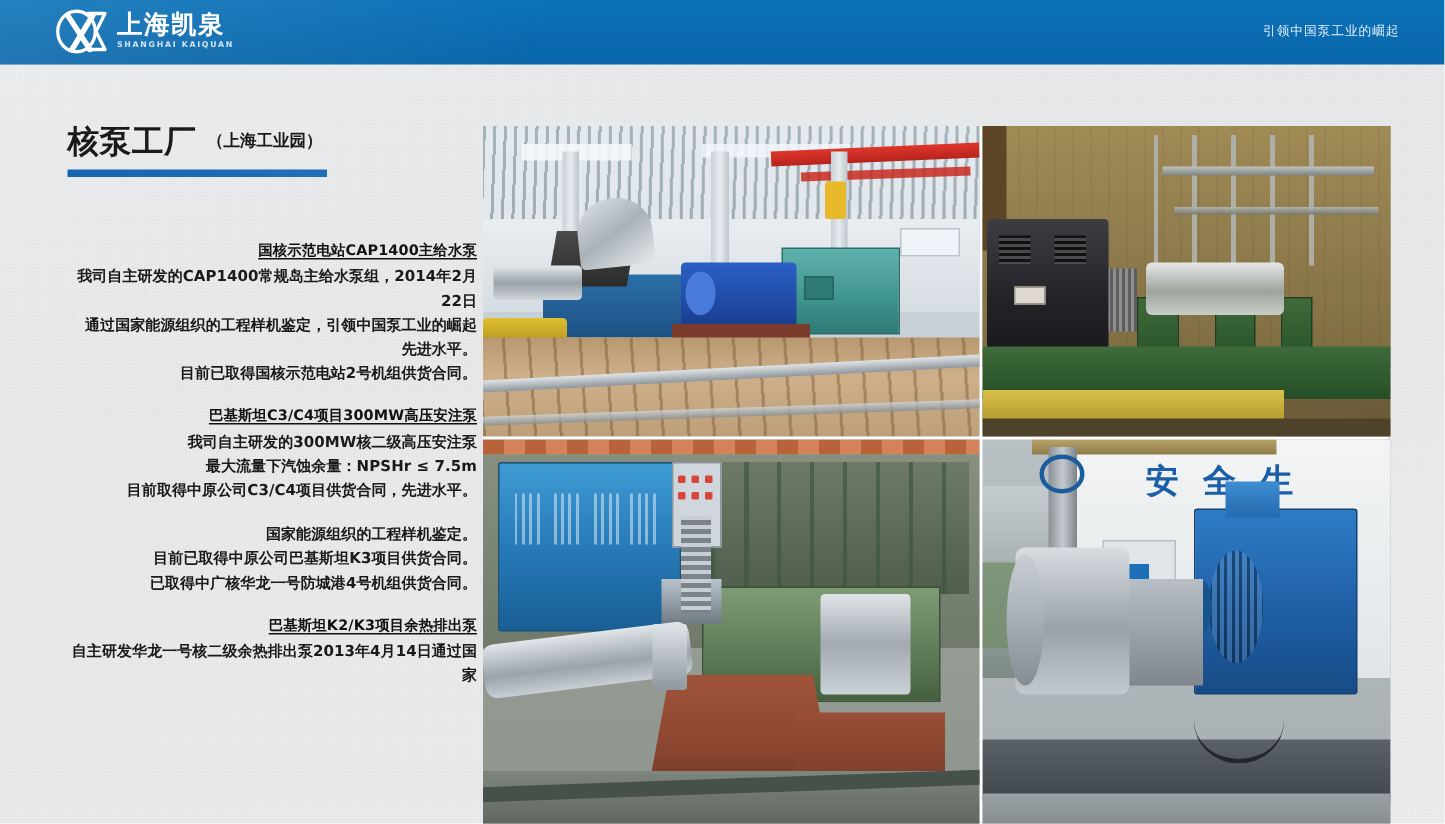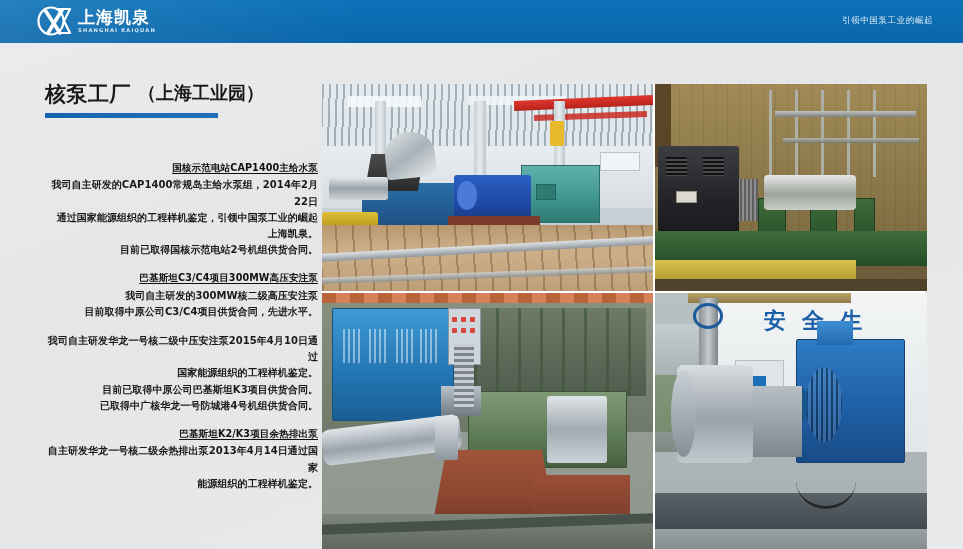--- a/index.html
+++ b/index.html
@@ -38,26 +38,26 @@
   .header-shine {
     position:absolute; left:0; top:0; width:963px; height:43px;
     background:linear-gradient(105deg,rgba(255,255,255,.10) 0%,rgba(255,255,255,0) 38%);
     pointer-events:none;
   }
 
   
   .content { position:absolute; left:0; top:43px; width:963px; height:506px; }
 
   .title-block { position:absolute; left:45px; top:41px; width:265px; }
-  .title-row { display:flex; align-items:flex-start; gap:7px; }
+  .title-row { display:flex; align-items:center; gap:7px; }
   .title-main {
     font-size:21px; font-weight:700; color:#1a1a1a; letter-spacing:.5px; line-height:1;
   }
   .title-sub {
-    font-size:18px; font-weight:700; color:#1a1a1a; line-height:1; padding-bottom:1.5px;
+    font-size:11px; font-weight:700; color:#1a1a1a; line-height:1; padding-bottom:1.5px;
   }
   .title-rule {
     margin-top:8px; width:173px; height:5px;
     background:linear-gradient(90deg,#1765b0 0%,#1f6fba 100%);
   }
 
   .body-col { position:absolute; left:40px; top:118px; width:278px;text-align:right; }
   .sec { margin-bottom:13px; }
   .sec:last-child { margin-bottom:0; }
   .sec-head {
@@ -421,41 +421,40 @@
     </div>
     <div class="title-rule"></div>
   </div>
 
   <div class="body-col">
 
     <div class="sec">
       <div class="sec-head">国核示范电站CAP1400主给水泵</div>
       <div class="sec-line">我司自主研发的CAP1400常规岛主给水泵组，2014年2月22日</div>
       <div class="sec-line">通过国家能源组织的工程样机鉴定，引领中国泵工业的崛起</div>
-      <div class="sec-line">上海凯泉。</div>
+      <div class="sec-line">先进水平。</div>
       <div class="sec-line">目前已取得国核示范电站2号机组供货合同。</div>
     </div>
 
     <div class="sec">
       <div class="sec-head">巴基斯坦C3/C4项目300MW高压安注泵</div>
       <div class="sec-line">我司自主研发的300MW核二级高压安注泵</div>
+      <div class="sec-line">最大流量下汽蚀余量：NPSHr ≤ 7.5m</div>
       <div class="sec-line">目前取得中原公司C3/C4项目供货合同，先进水平。</div>
     </div>
 
     <div class="sec">
-      <div class="sec-line">我司自主研发华龙一号核二级中压安注泵2015年4月10日通过</div>
       <div class="sec-line">国家能源组织的工程样机鉴定。</div>
       <div class="sec-line">目前已取得中原公司巴基斯坦K3项目供货合同。</div>
       <div class="sec-line">已取得中广核华龙一号防城港4号机组供货合同。</div>
     </div>
 
     <div class="sec">
       <div class="sec-head">巴基斯坦K2/K3项目余热排出泵</div>
       <div class="sec-line">自主研发华龙一号核二级余热排出泵2013年4月14日通过国家</div>
-      <div class="sec-line">能源组织的工程样机鉴定。</div>
     </div>
 
   </div>
 
   <div class="grid">
 
     <div class="cell p1">
       <div class="ceiling"></div>
         <div class="skylight"></div>
         <div class="skylight2"></div>

